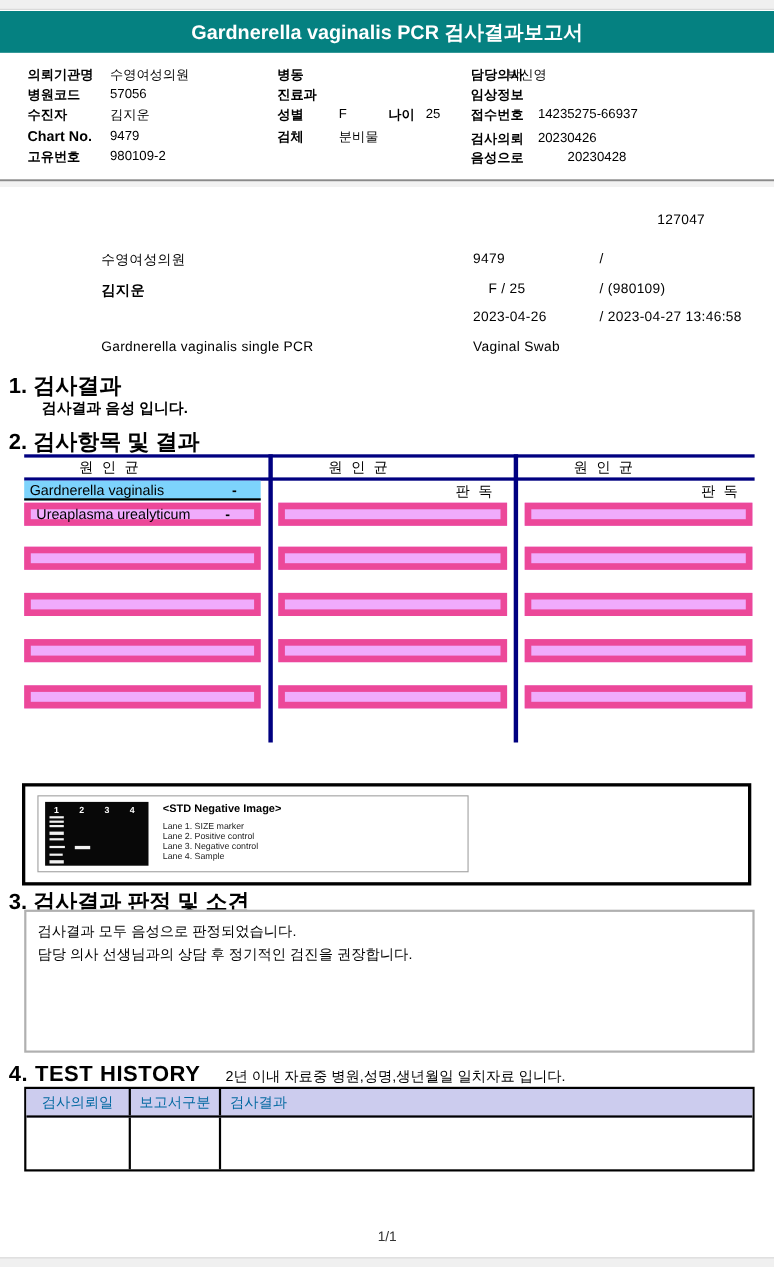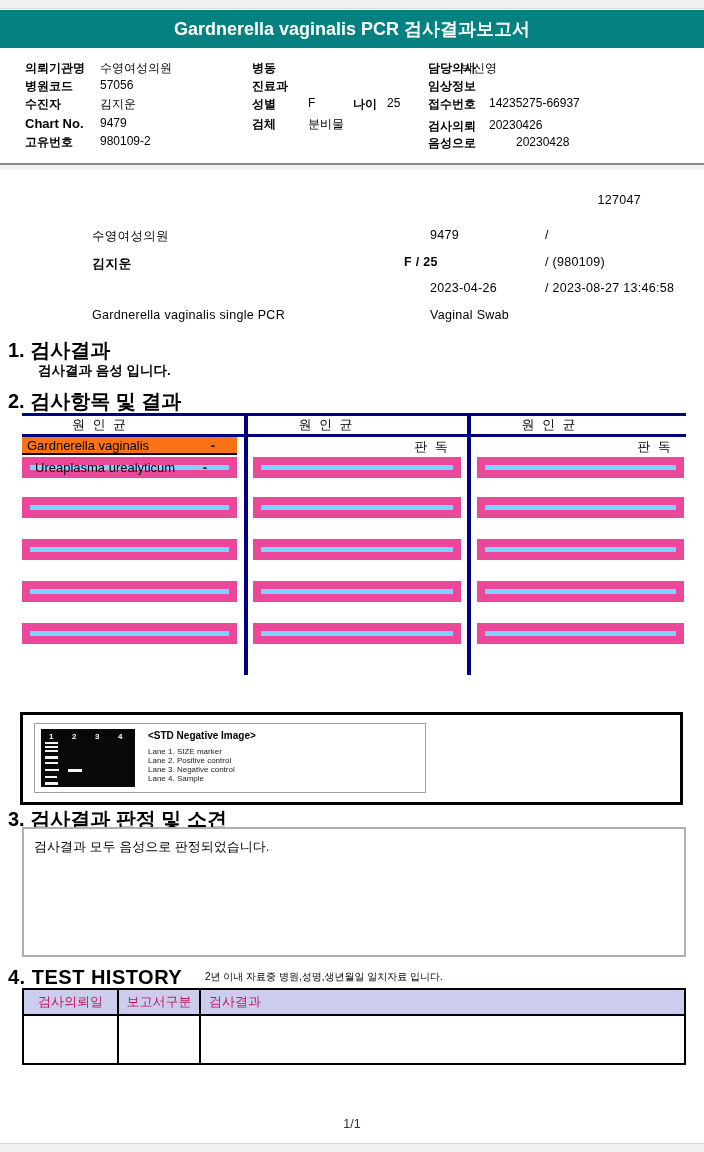--- a/index.html
+++ b/index.html
@@ -9,32 +9,32 @@
     overflow:hidden;
   }
   .abs{position:absolute;}
   .b{font-weight:bold;}
   .lbl{font-size:12px;font-weight:bold;white-space:nowrap;}
   .val{font-size:12px;white-space:nowrap;}
   .sum{font-size:12.5px;white-space:nowrap;letter-spacing:0.3px;}
   .sec-h{font-size:20px;font-weight:bold;white-space:nowrap;}
   .navy-h{background:#000080;height:3px;}
   .navy-v{background:#000080;width:4px;}
-  .orgrow{display:flex;align-items:center;font-size:13px;background:#f97316;box-sizing:border-box;}
+  .orgrow{display:flex;align-items:center;font-size:13px;background:#7dd3fc;box-sizing:border-box;}
   .orgrow .nm{flex:1;padding-left:5px;white-space:nowrap;overflow:hidden;}
   .orgrow .rd{width:48px;text-align:center;font-weight:bold;}
-  .box{border:8px solid #ec4899;box-sizing:border-box;background:#7dd3fc;}
+  .box{border:6px solid #ec4899;box-sizing:border-box;background:#f0abfc;}
   .hdr-grp{display:flex;font-size:13px;align-items:center;box-sizing:border-box;}
   .hdr-grp .ho{flex:1;text-align:center;letter-spacing:2px;white-space:nowrap;}
   .hdr-grp .hr{width:62px;text-align:center;letter-spacing:2px;white-space:nowrap;margin-top:44px;}
   .gel-band{position:absolute;background:#f2f2f2;}
   .lane-num{position:absolute;top:3px;color:#fff;font-size:8px;font-weight:bold;}
   .legend-line{font-size:8px;line-height:9px;white-space:nowrap;color:#222;}
   .comment-line{font-size:13px;line-height:21px;white-space:nowrap;}
-  .hist-hcell{font-size:13px;display:flex;align-items:center;justify-content:center;box-sizing:border-box;color:#be185d;}
+  .hist-hcell{font-size:13px;display:flex;align-items:center;justify-content:center;box-sizing:border-box;color:#0369a1;}
 </style>
 </head>
 <body>
 
 <div class="abs" style="left:0;top:0;width:704px;height:8px;background:#f0f0f0;border-bottom:1px solid #d8d8d8;"></div>
 
 <div class="abs" style="left:0;top:10px;width:704px;height:38px;background:#058181;">
   <div class="abs" style="left:0;top:0;width:704px;height:38px;line-height:38px;text-align:center;color:#fff;font-size:18px;font-weight:bold;">Gardnerella vaginalis PCR 검사결과보고서</div>
 </div>
 
@@ -77,25 +77,25 @@
 <div class="abs" style="left:0;top:163px;width:704px;height:2px;background:#8a8a8a;"></div>
 <div class="abs" style="left:0;top:165px;width:704px;height:5px;background:#f2f2f2;"></div>
 
 <div class="abs sum" style="left:560px;top:193px;width:81px;text-align:right;">127047</div>
 
 <div class="abs sum" style="left:92px;top:228px;">수영여성의원</div>
 <div class="abs sum" style="left:430px;top:228px;">9479</div>
 <div class="abs sum" style="left:545px;top:228px;">/</div>
 
 <div class="abs sum b" style="left:92px;top:255px;font-size:13px;">김지운</div>
-<div class="abs sum" style="left:404px;top:255px;font-weight:bold;">F  /  25</div>
+<div class="abs sum" style="left:444px;top:255px;">F  /  25</div>
 <div class="abs sum" style="left:545px;top:255px;">/ (980109)</div>
 
 <div class="abs sum" style="left:430px;top:281px;">2023-04-26</div>
-<div class="abs sum" style="left:545px;top:281px;">/ 2023-08-27 13:46:58</div>
+<div class="abs sum" style="left:545px;top:281px;">/ 2023-04-27 13:46:58</div>
 
 <div class="abs sum" style="left:92px;top:308px;">Gardnerella vaginalis single PCR</div>
 <div class="abs sum" style="left:430px;top:308px;">Vaginal Swab</div>
 
 <div class="abs sec-h" style="left:8px;top:337px;">1. 검사결과</div>
 <div class="abs b" style="left:38px;top:362px;font-size:13.5px;white-space:nowrap;">검사결과 음성 입니다.</div>
 
 <div class="abs sec-h" style="left:8px;top:388px;">2. 검사항목 및 결과</div>
 
 <div class="abs" style="left:0;top:0;width:704px;height:700px;">
@@ -169,24 +169,25 @@
       <div class="legend-line">Lane 2. Positive control</div>
       <div class="legend-line">Lane 3. Negative control</div>
       <div class="legend-line">Lane 4. Sample</div>
     </div>
   </div>
 </div>
 
 <div class="abs sec-h" style="left:8px;top:806px;">3. 검사결과 판정 및 소견</div>
 <div class="abs" style="left:22px;top:827px;width:664px;height:130px;border:2px solid #b0b0b0;box-sizing:border-box;background:#fff;padding:7px 10px;">
   <div class="comment-line">검사결과 모두 음성으로 판정되었습니다.</div>
+  <div class="comment-line">담당 의사 선생님과의 상담 후 정기적인 검진을 권장합니다.</div>
 </div>
 
 <div class="abs sec-h" style="left:8px;top:966px;letter-spacing:0.5px;">4. TEST HISTORY</div>
-<div class="abs" style="left:205px;top:970px;font-size:10px;white-space:nowrap;">2년 이내 자료중 병원,성명,생년월일 일치자료 입니다.</div>
+<div class="abs" style="left:205px;top:970px;font-size:13px;white-space:nowrap;">2년 이내 자료중 병원,성명,생년월일 일치자료 입니다.</div>
 
 <div class="abs" style="left:22px;top:988px;width:664px;height:77px;border:2px solid #000;box-sizing:border-box;background:#fff;">
 
   <div class="abs" style="left:0;top:0;width:660px;height:26px;background:#ccccee;border-bottom:2px solid #000;box-sizing:border-box;display:flex;">
     <div class="hist-hcell" style="width:95px;border-right:2px solid #000;">검사의뢰일</div>
     <div class="hist-hcell" style="width:82px;border-right:2px solid #000;">보고서구분</div>
     <div class="hist-hcell" style="flex:1;justify-content:flex-start;padding-left:8px;">검사결과</div>
   </div>
 
   <div class="abs" style="left:0;top:26px;width:660px;height:47px;display:flex;">

